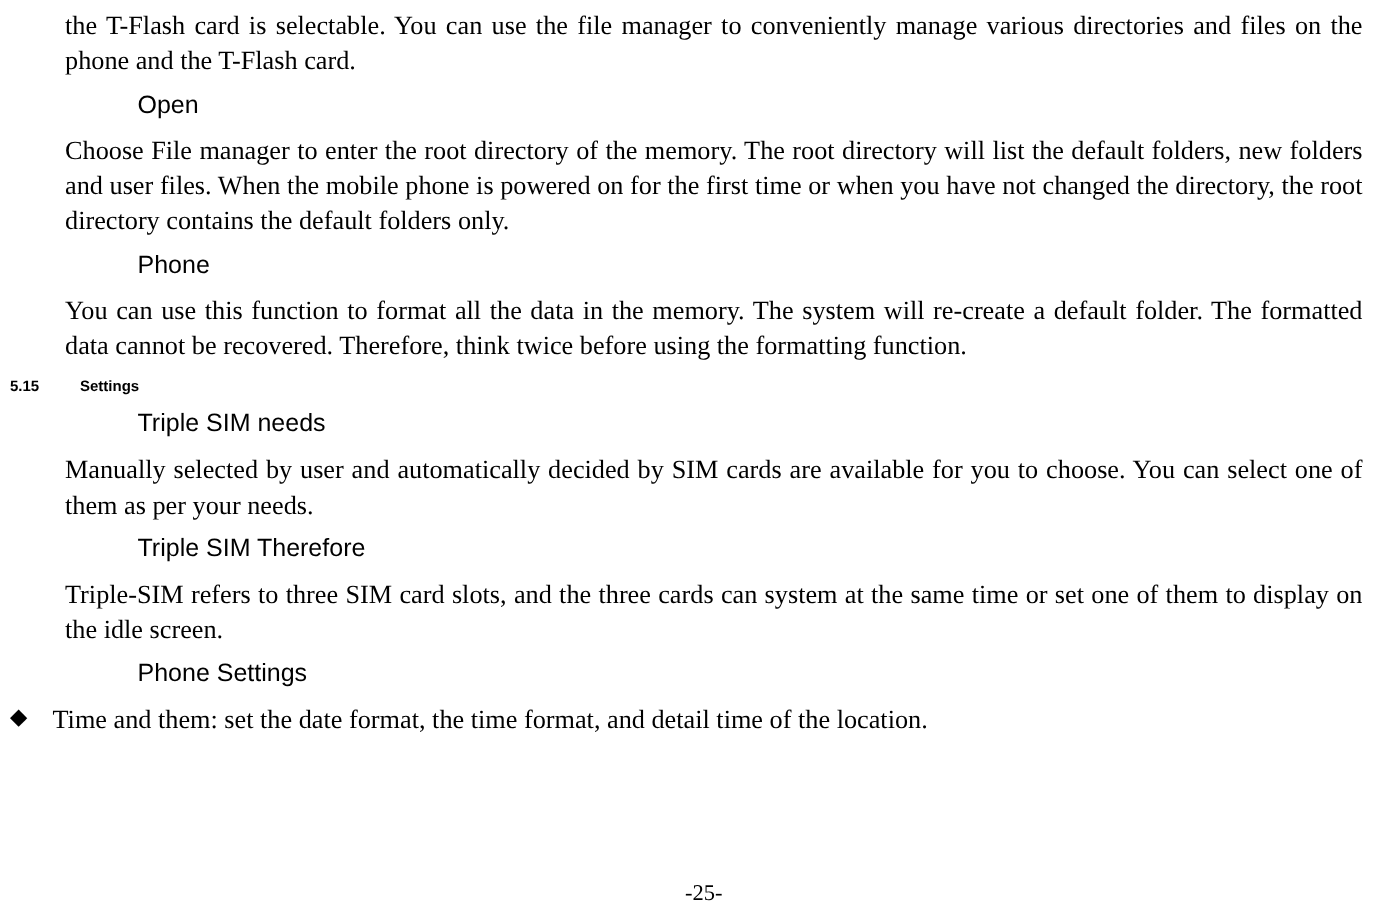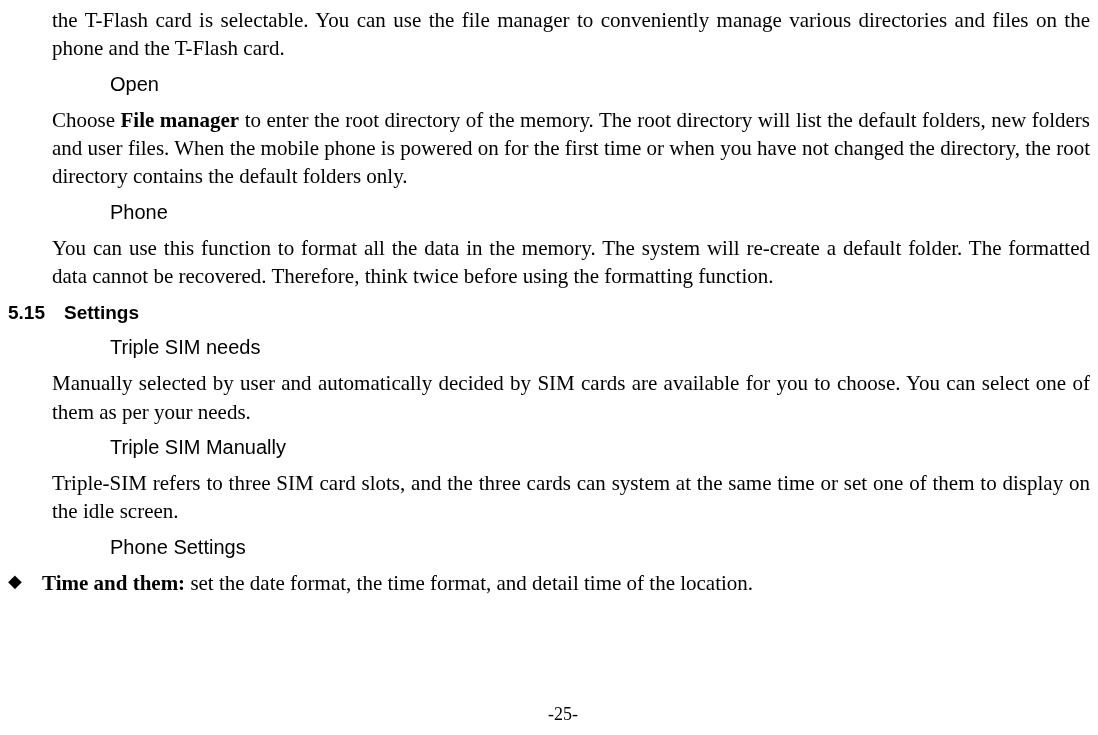--- a/index.html
+++ b/index.html
@@ -21,25 +21,25 @@
   }
   .h-sub {
     font-family: Arial, Helvetica, sans-serif;
     font-weight: normal;
     font-size: 20px;
     margin: 10px 0 10px 102px;
   }
   .h-sec {
     font-family: Arial, Helvetica, sans-serif;
     font-weight: bold;
-    font-size: 19px;
+    font-size: 12px;
     margin: 12px 0 12px 0;
   }
   .h-sec .secnum { display:inline-block; width: 56px; }
-  .bold-run { font-weight: bold; }
+  .bold-run { font-weight: normal; }
   .bullet-row {
     display: flex;
     align-items: flex-start;
     margin-top: 8px;
     margin-bottom: 8px;
   }
   .bullet-sym {
     width: 34px;
     display: inline-block;
     font-size: 18px;
@@ -71,21 +71,21 @@
 <h3 class="h-sub">Phone</h3>
 <p class="para">You can use this function to format all the data in the memory. The system will re-create a default folder. The formatted data cannot be recovered. Therefore, think twice before using the formatting function.</p>
 
 <h3 class="h-sec">
   <span class="secnum">5.15</span><span>Settings</span>
 </h3>
 
 <h3 class="h-sub">Triple SIM needs</h3>
 <p class="para">Manually selected by user and automatically decided by SIM cards are available for you to choose. You can select one of them as per your needs.</p>
 
-<h3 class="h-sub">Triple SIM Manually</h3>
+<h3 class="h-sub">Triple SIM Therefore</h3>
 <p class="para">Triple-SIM refers to three SIM card slots, and the three cards can system at the same time or set one of them to display on the idle screen.</p>
 
 <h3 class="h-sub">Phone Settings</h3>
 
 <div class="bullet-row">
   <span class="bullet-sym">◆</span>
   <span class="bullet-text">
     <span class="bold-run">Time and them:</span><span> set the date format, the time format, and detail time of the location.</span>
   </span>
 </div>

